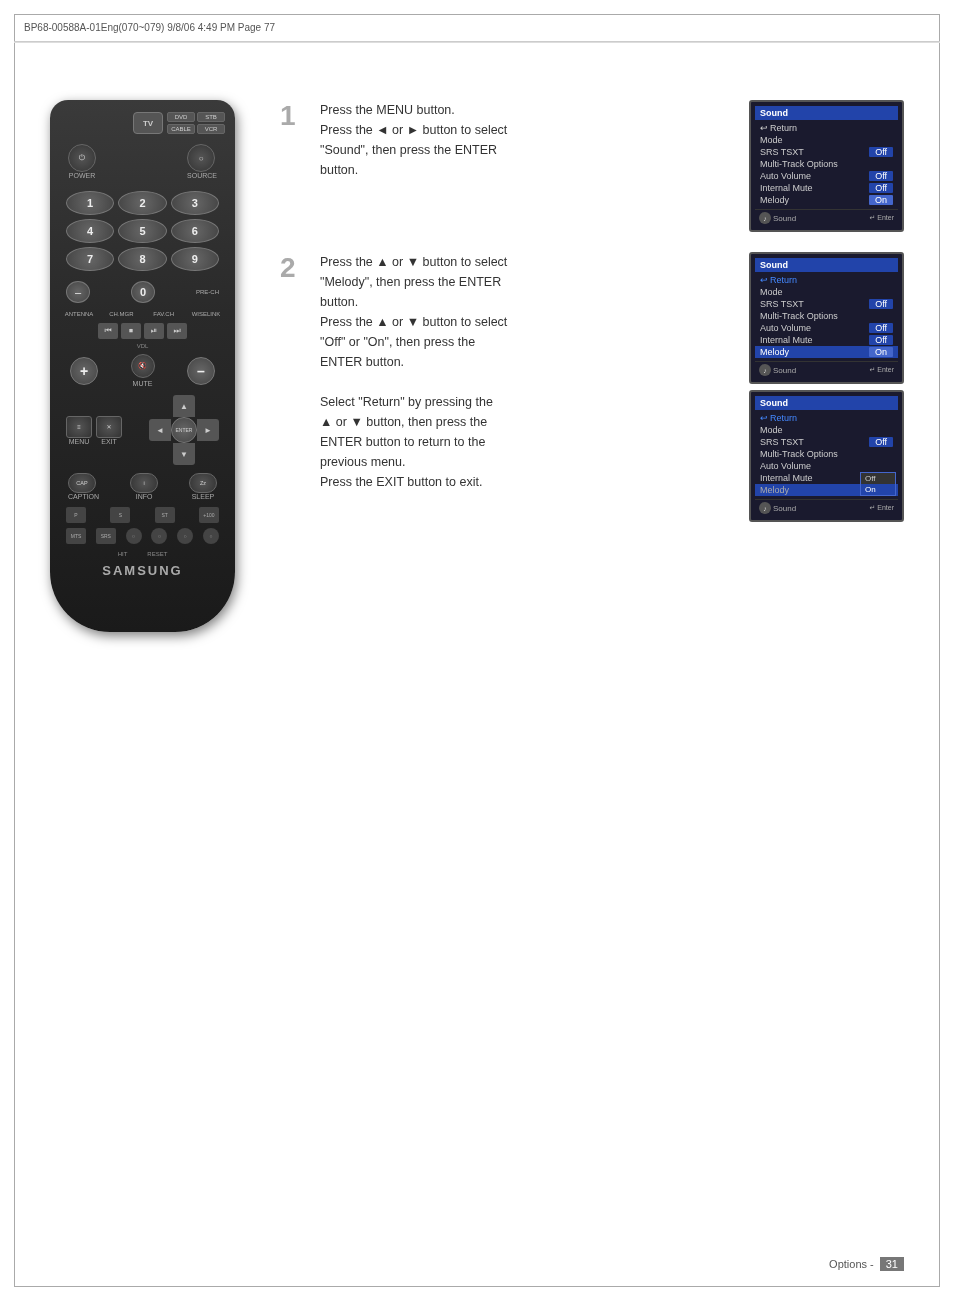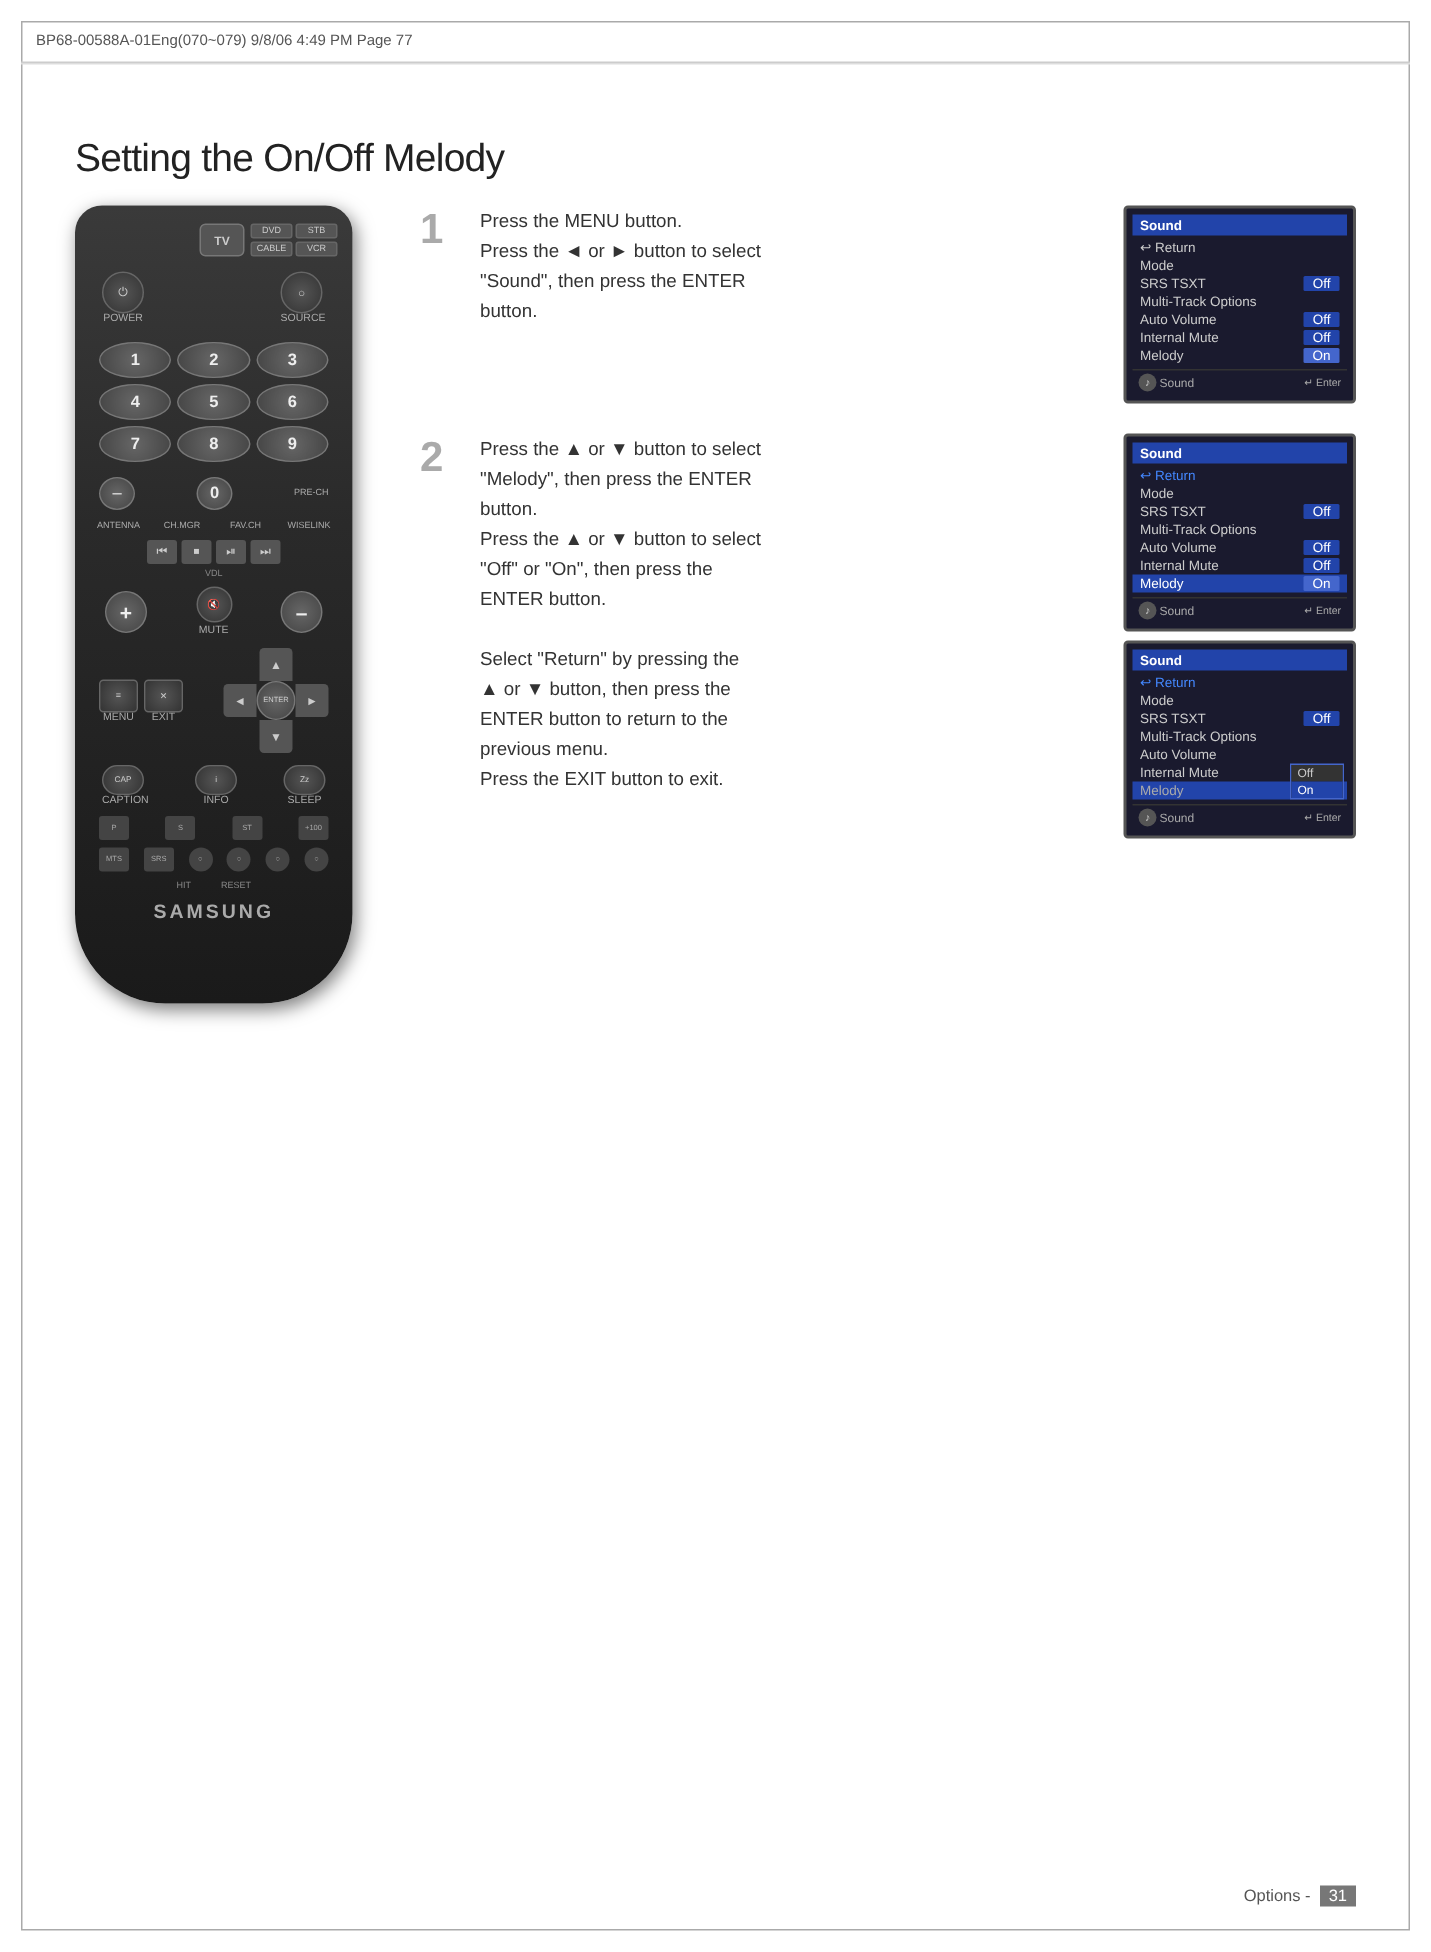--- a/index.html
+++ b/index.html
@@ -495,21 +495,20 @@
 
 <div class="page-border"></div>
 
 <div class="page-header">
   <span class="page-header-left">BP68-00588A-01Eng(070~079)   9/8/06   4:49 PM   Page 77</span>
 </div>
 <div class="header-line"></div>
 
 <div class="main-content">
 
-  <h1 class="page-title">Setting the On/Off Melody</h1>
 
   <div class="content-row">
 
     <div class="remote-container">
       <div class="remote">
 
         <div class="remote-top-buttons">
           <div class="remote-tv-btn">TV</div>
           <div class="remote-small-group">
             <div class="remote-small-row">

